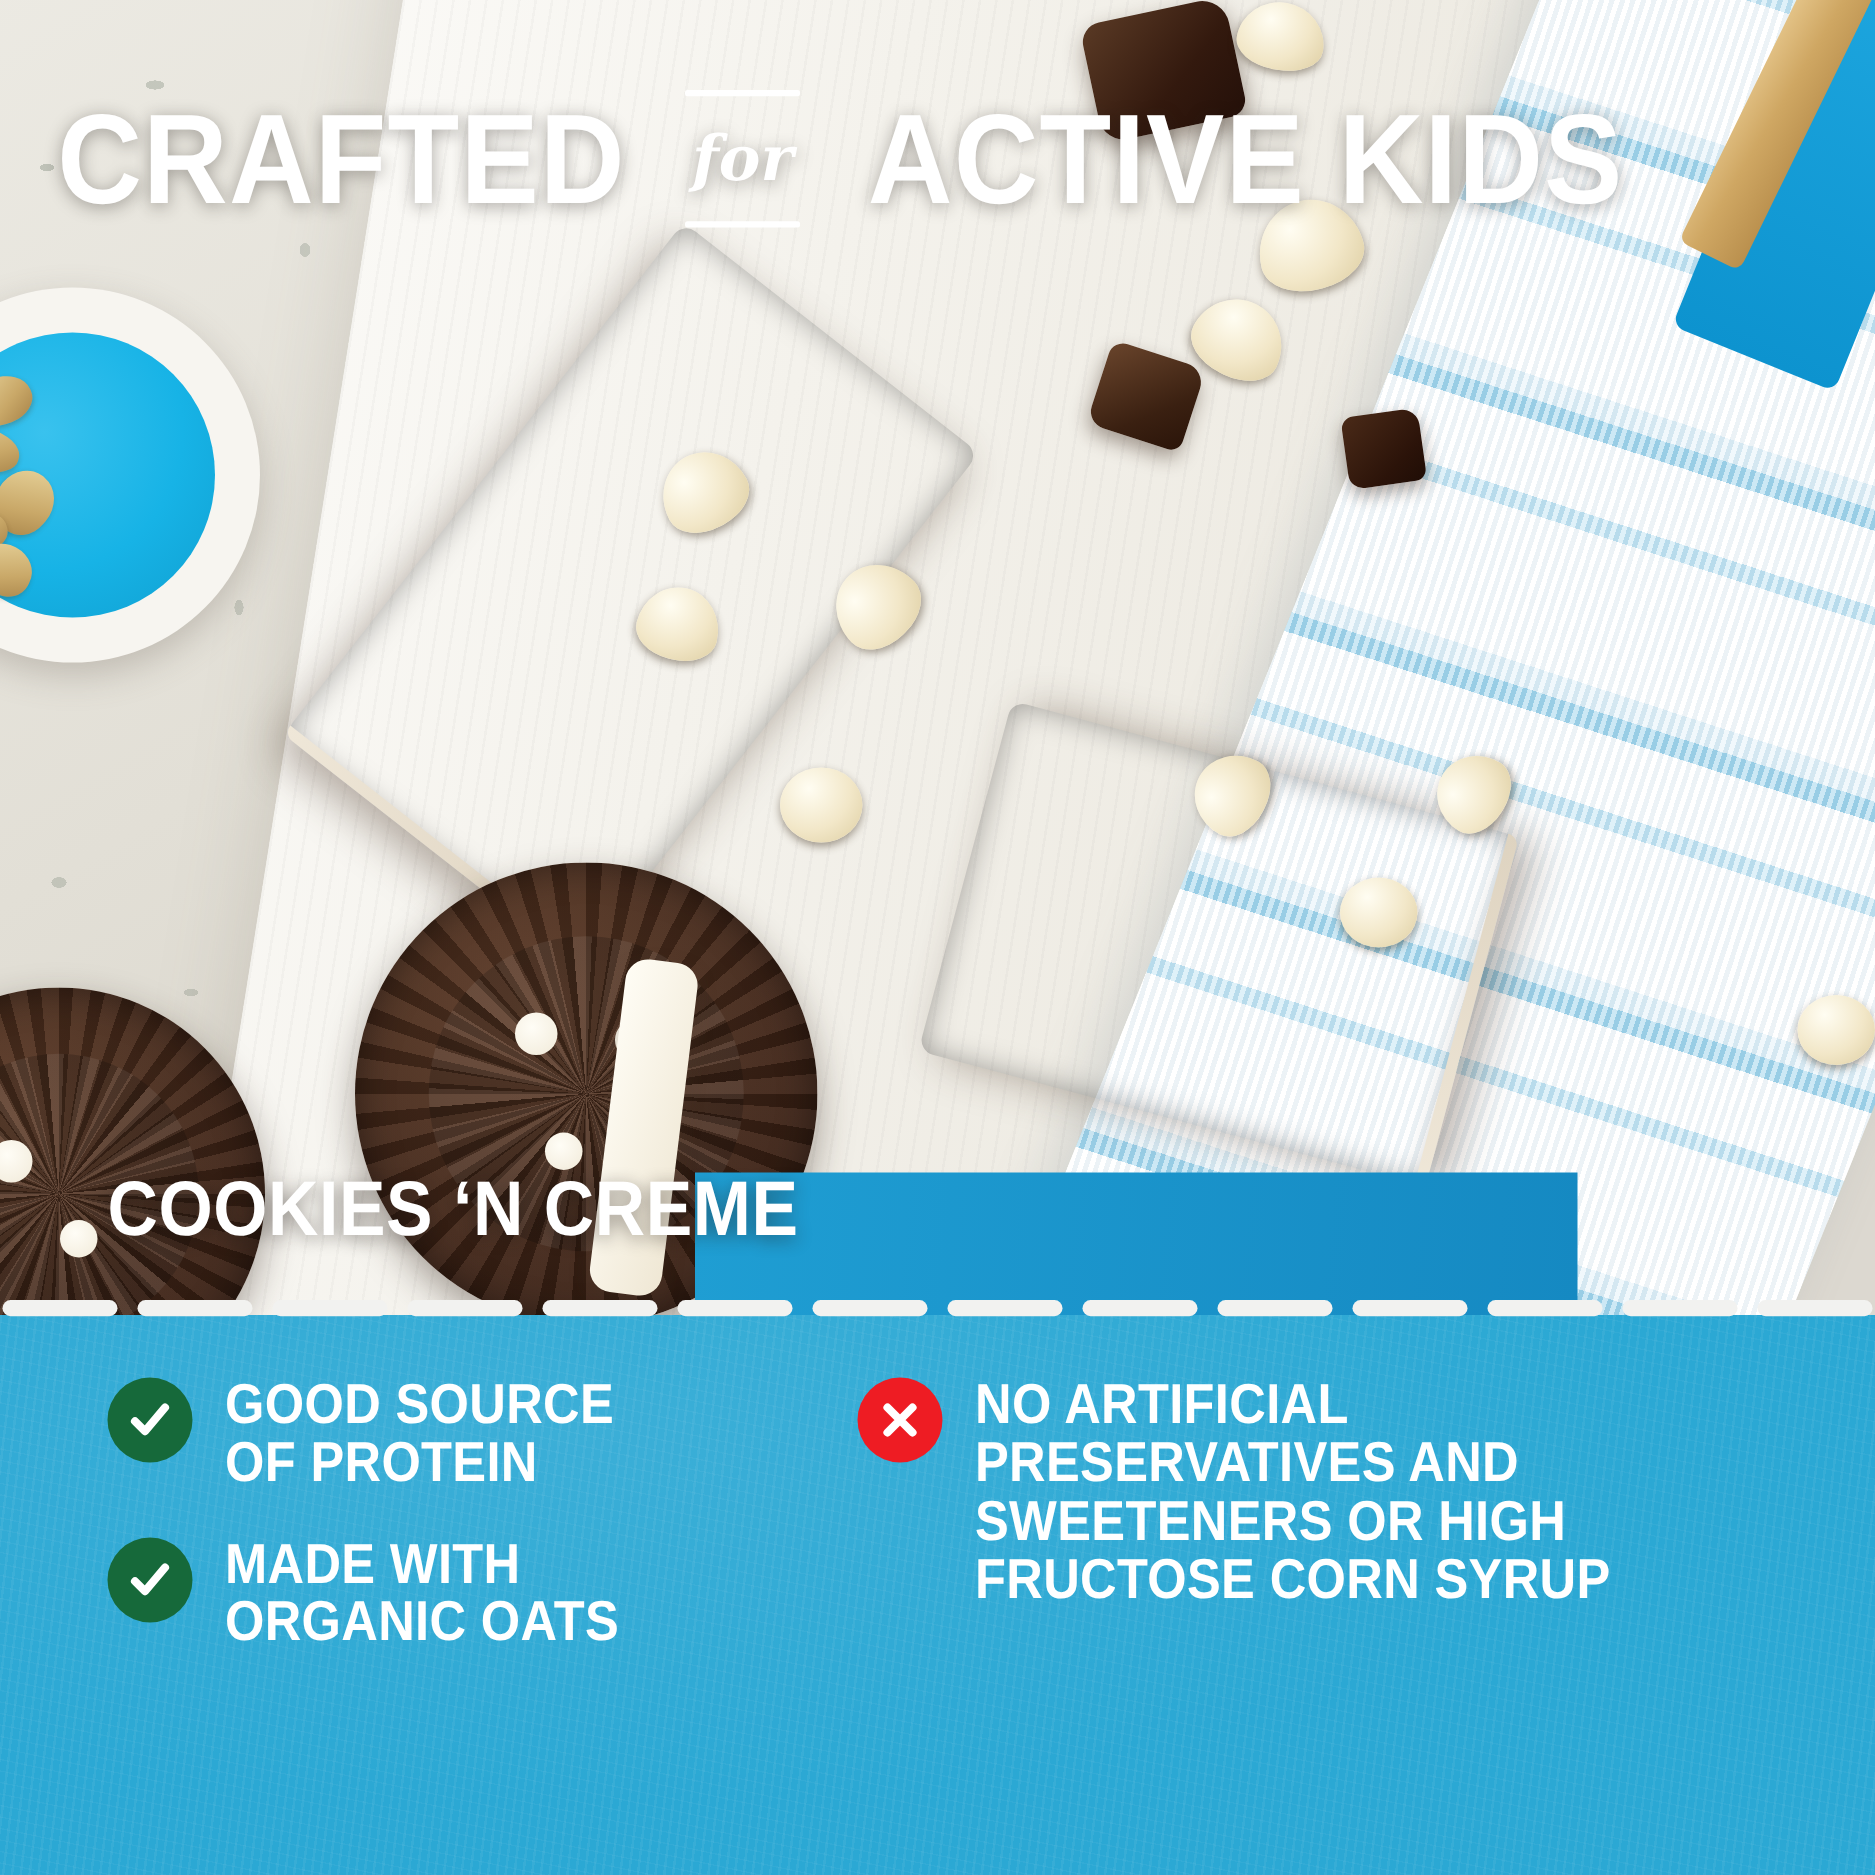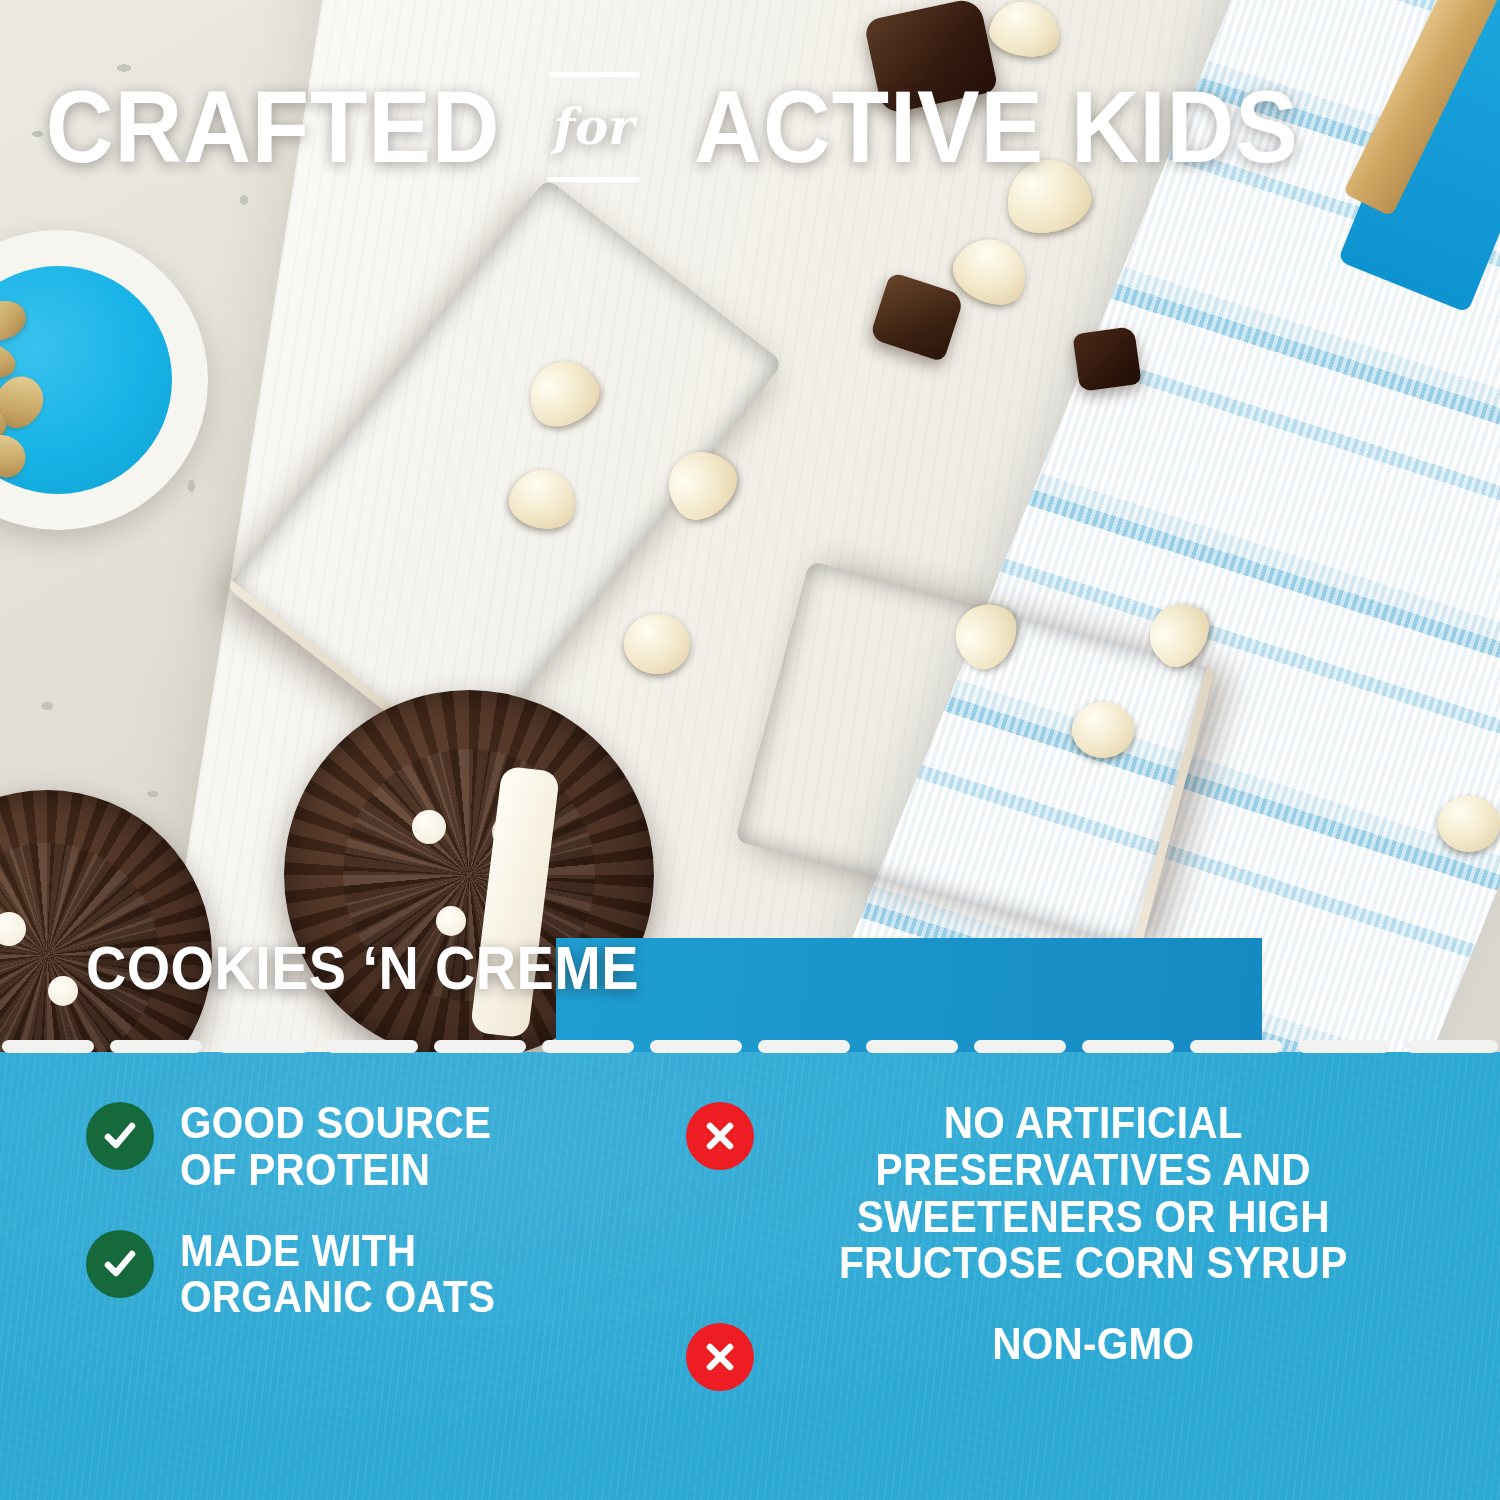--- a/index.html
+++ b/index.html
@@ -201,21 +201,21 @@
   .panel {
     position:absolute; left:0; top:1052px; width:1500px; height:448px;
     background:
       repeating-linear-gradient(97deg, rgba(255,255,255,.055) 0 2px, transparent 2px 7px),
       repeating-linear-gradient(12deg, rgba(255,255,255,.04) 0 1px, transparent 1px 9px),
       radial-gradient(ellipse at 30% 20%, rgba(255,255,255,.08), transparent 60%),
       #2BA8D4;
   }
   .cols { position:absolute; left:0; top:0; width:1500px; height:448px; }
   .col-left  { position:absolute; left:86px;  top:48px; width:600px; }
-  .col-right { position:absolute; left:686px; top:48px; width:790px;text-align:center; }
+  .col-right { position:absolute; left:686px; top:48px; width:790px; }
 
   .claim { display:flex; align-items:flex-start; gap:26px; margin-bottom:30px; }
   .claim:last-child { margin-bottom:0; }
 
   .badge {
     flex:0 0 auto; width:68px; height:68px; border-radius:50%;
     display:flex; align-items:center; justify-content:center;
     margin-top:2px;
   }
   .badge.check { background:#16693A; }
@@ -360,28 +360,18 @@
             </svg>
           </span>
           <span class="claim-text">
             <span class="ln">NO ARTIFICIAL</span>
             <span class="ln">PRESERVATIVES AND</span>
             <span class="ln">SWEETENERS OR HIGH</span>
             <span class="ln">FRUCTOSE CORN SYRUP</span>
           </span>
         </div>
 
-        <div class="claim">
-          <span class="badge cross">
-            <svg width="38" height="38" viewBox="0 0 38 38" aria-hidden="true">
-              <path d="M9 9 L29 29 M29 9 L9 29" fill="none" stroke="#ffffff" stroke-width="6.5" stroke-linecap="round"></path>
-            </svg>
-          </span>
-          <span class="claim-text">
-            <span class="ln">NON-GMO</span>
-          </span>
-        </div>
 
       </div>
     </div>
   </div>
 
 </div>
 
 </body></html>

